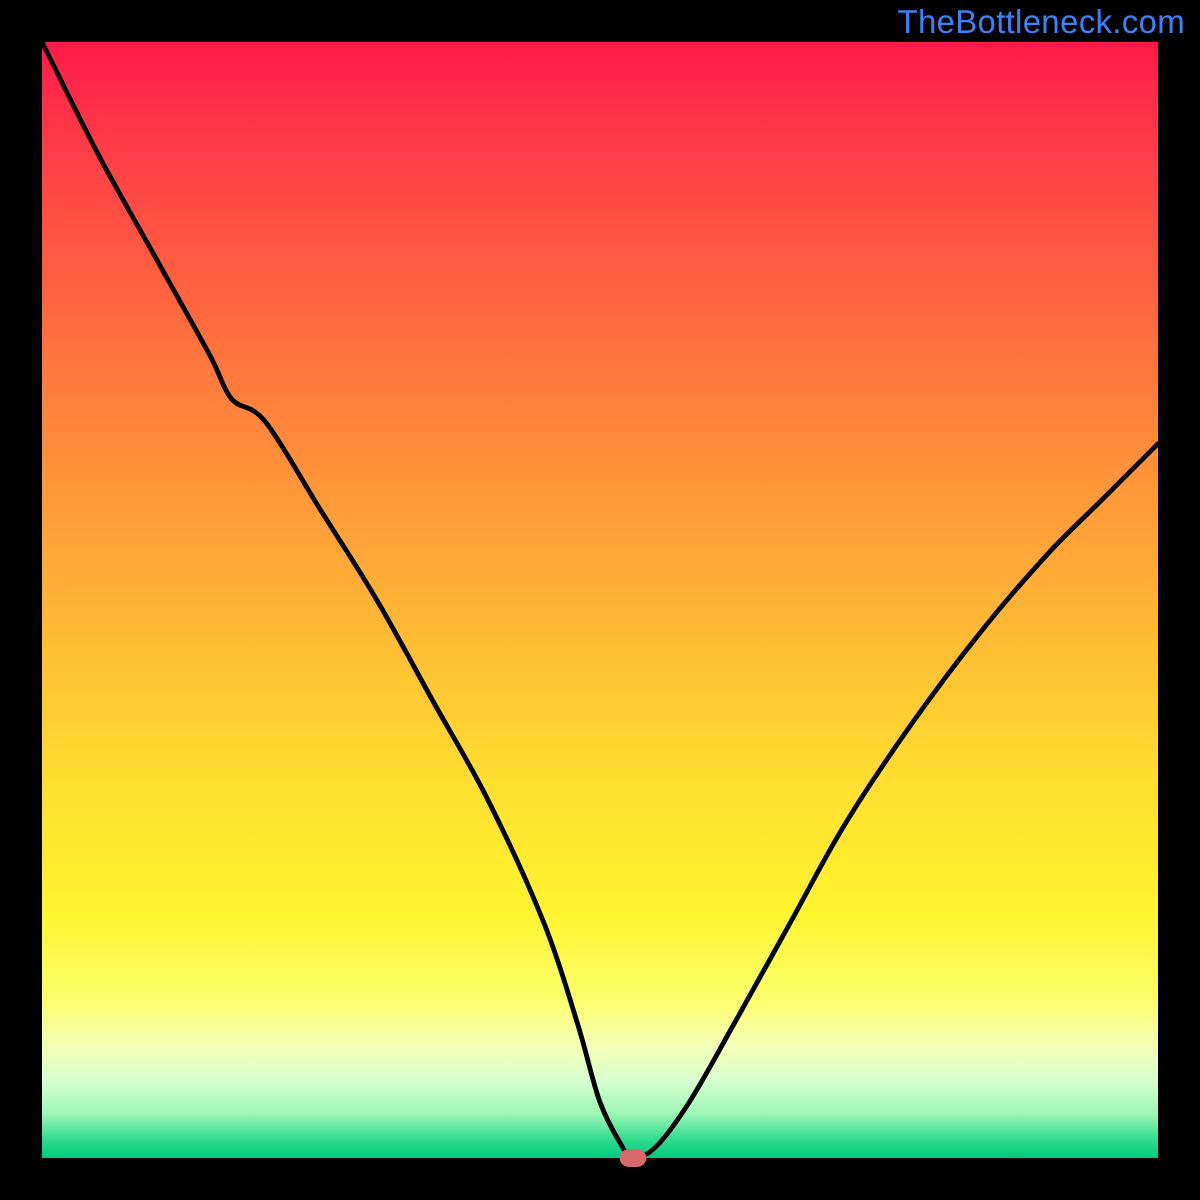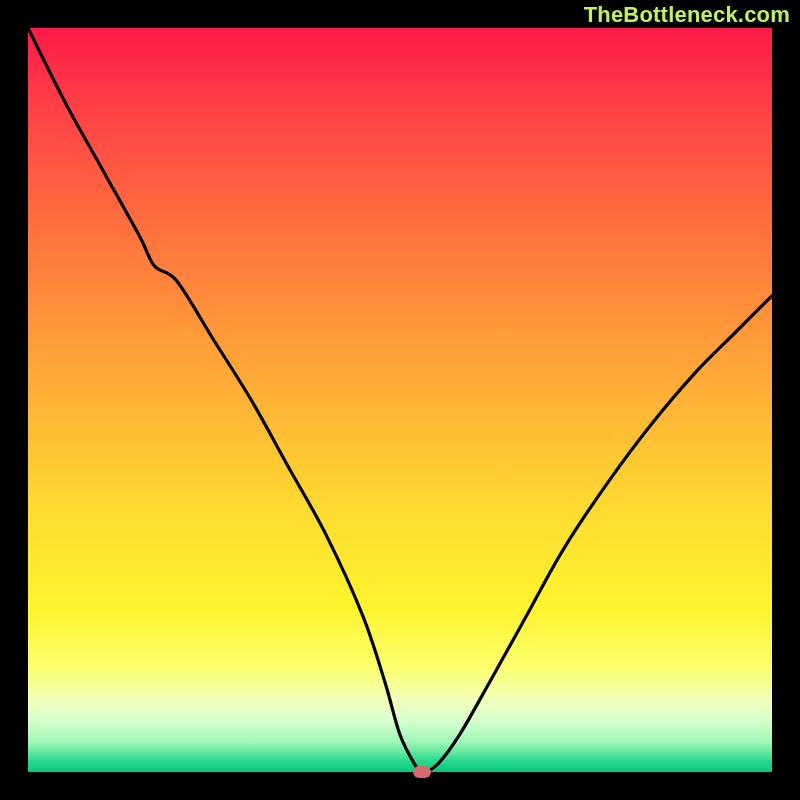--- a/index.html
+++ b/index.html
@@ -14,23 +14,23 @@
   .frame {
     position: relative;
     width: 800px;
     height: 800px;
     background: #000;
   }
   .watermark {
     position: absolute;
     top: 2px;
     right: 10px;
-    color: #bef264;
+    color: #3b82f6;
     font-size: 22px;
-    font-weight: 700;
+    font-weight: 400;
     letter-spacing: 0.2px;
   }
   .plot-area {
     position: absolute;
     left: 28px;
     top: 28px;
     width: 744px;
     height: 744px;
     
     background: linear-gradient(

